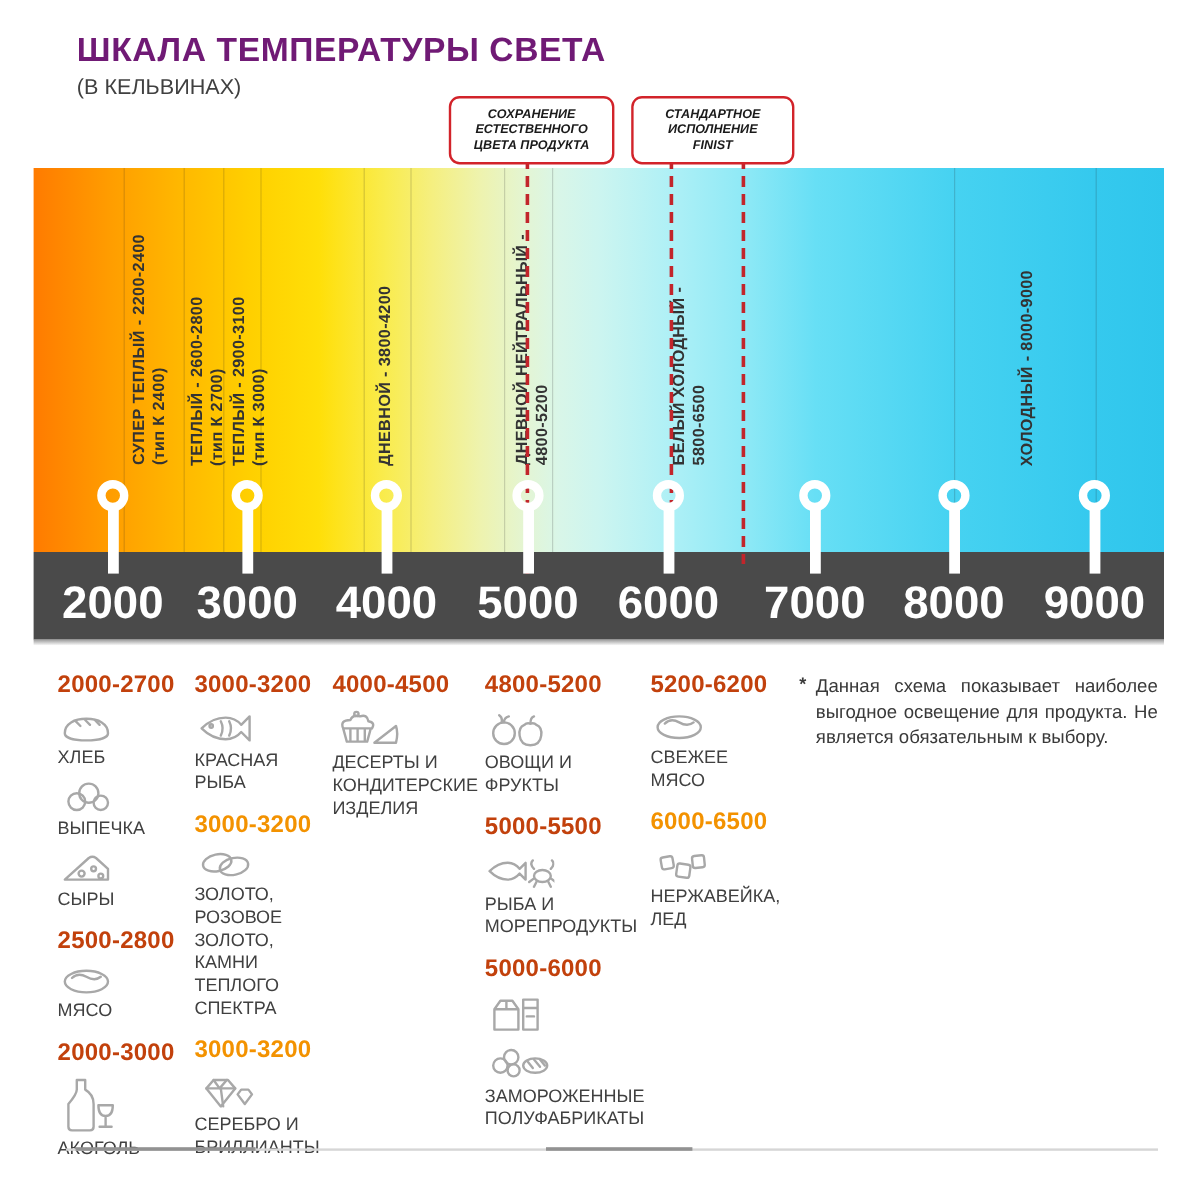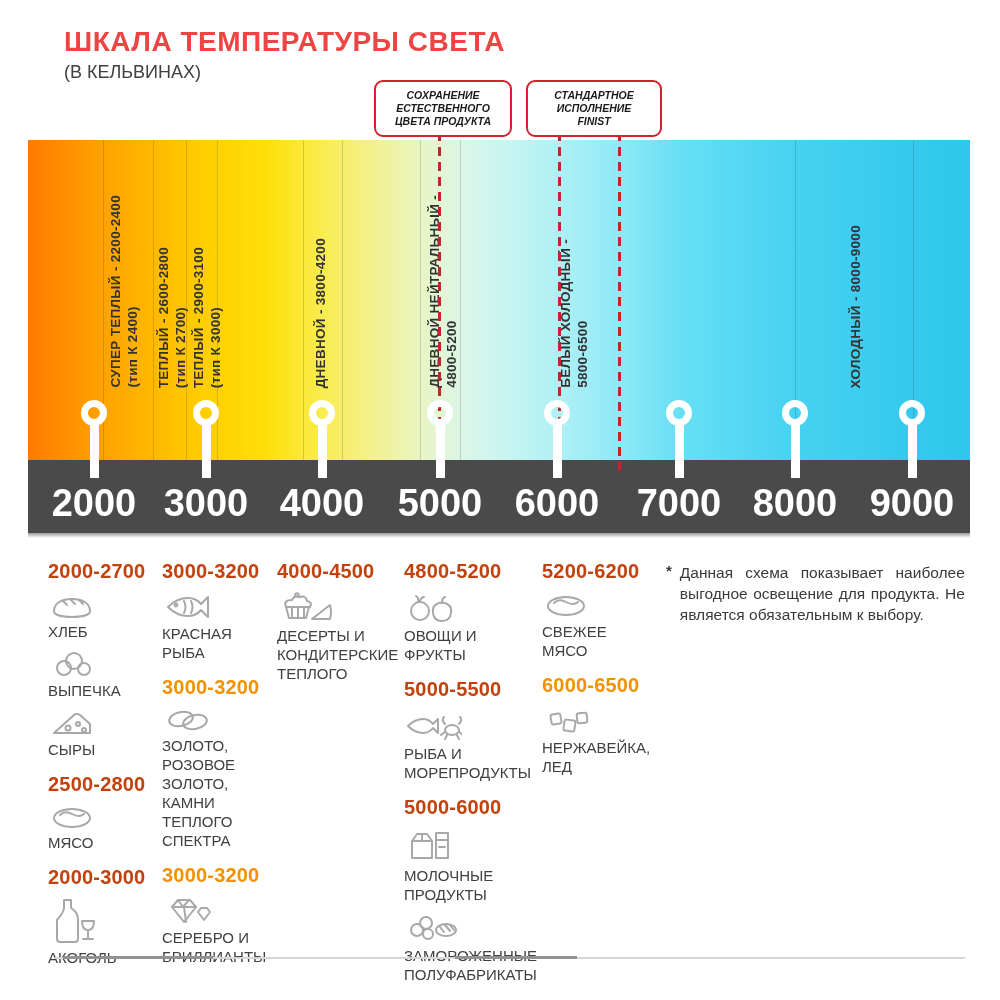--- a/index.html
+++ b/index.html
@@ -1,21 +1,21 @@
 <!DOCTYPE html>
 <html><head>
 <meta charset="utf-8">
 <style>
   html,body{margin:0;padding:0;background:#fff;}
   #page{position:relative;width:1000px;height:1000px;background:#fff;overflow:hidden;
         font-family:"Liberation Sans","DejaVu Sans",sans-serif;}
   .abs{position:absolute;}
 
   
-  .title{left:64px;top:26px;font-size:28px;font-weight:bold;color:#ef4444;letter-spacing:.5px;}
+  .title{left:64px;top:26px;font-size:28px;font-weight:bold;color:#701a75;letter-spacing:.5px;}
   .subtitle{left:64px;top:62px;font-size:18px;color:#404040;}
 
   
   .callout{border:2px solid #d2232a;border-radius:9px;background:#fff;
            font-size:10.5px;font-weight:bold;color:#1a1a1a;line-height:13px;
            text-align:center;padding:7px 4px;white-space:pre-line;z-index:6;font-style:italic;}
   .co1{left:374px;top:80px;width:126px;}
   .co2{left:526px;top:80px;width:124px;}
   .dash{width:3px;background:repeating-linear-gradient(to bottom,#c2252b 0 9px,transparent 9px 15px);z-index:4;}
 
@@ -229,21 +229,21 @@
     <div class="range" data-color="red">4000-4500</div>
     <div class="item">
       <svg class="icon" width="54" height="32" viewBox="0 0 54 32">
           <path d="M7 16 q-3-7 6-7 q2-5 8-3 q6-2 7 4 q6 1 3 6"></path>
           <path d="M7 16 h23 l-3 11 h-17 Z M13 16 v11 M19 16 v11 M25 16 v11"></path>
           <circle cx="18" cy="4" r="1.8"></circle>
           <path d="M33 28 L51 14 q2 6 0 14 Z M33 28 h18"></path>
         </svg>
       <div class="cat-label">ДЕСЕРТЫ И
 КОНДИТЕРСКИЕ
-ТЕПЛОГО</div>
+ИЗДЕЛИЯ</div>
     </div>
   </div>
 
   <div class="abs col" style="left:404px;width:140px;">
     <div class="range" data-color="red">4800-5200</div>
     <div class="item">
       <svg class="icon" width="50" height="32" viewBox="0 0 50 32">
           <circle cx="14" cy="20" r="9"></circle>
           <path d="M14 11 q0-4 4-5 M12 11 q1-4-2-6"></path>
           <path d="M31 13 q-5 2-4 9 q1 8 9 8 q8 0 9-8 q1-7-4-9 q-2-2-5-1 q-3-1-5 1 Z"></path>
@@ -261,21 +261,20 @@
         </svg>
       <div class="cat-label">РЫБА И
 МОРЕПРОДУКТЫ</div>
     </div>
     <div class="range gap" data-color="red">5000-6000</div>
     <div class="item">
       <svg class="icon" width="48" height="36" viewBox="0 0 48 36">
           <path d="M6 14 l5-7 h10 l5 7 v17 h-20 Z M6 14 h20 M16 7 v7"></path>
           <path d="M30 6 h12 v25 h-12 Z M30 13 h12 M33 20 h6"></path>
         </svg>
-      <div class="cat-label">МОЛОЧНЫЕ ПРОДУКТЫ</div>
     </div>
     <div class="item">
       <svg class="icon" width="52" height="32" viewBox="0 0 52 32">
           <circle cx="11" cy="19" r="6"></circle>
           <circle cx="20" cy="12" r="6"></circle>
           <circle cx="22" cy="23" r="5"></circle>
           <ellipse cx="40" cy="19" rx="10" ry="6"></ellipse>
           <path d="M34 16 l4 5 M39 14 l5 6 M44 14 l4 5"></path>
         </svg>
       <div class="cat-label">ЗАМОРОЖЕННЫЕ

